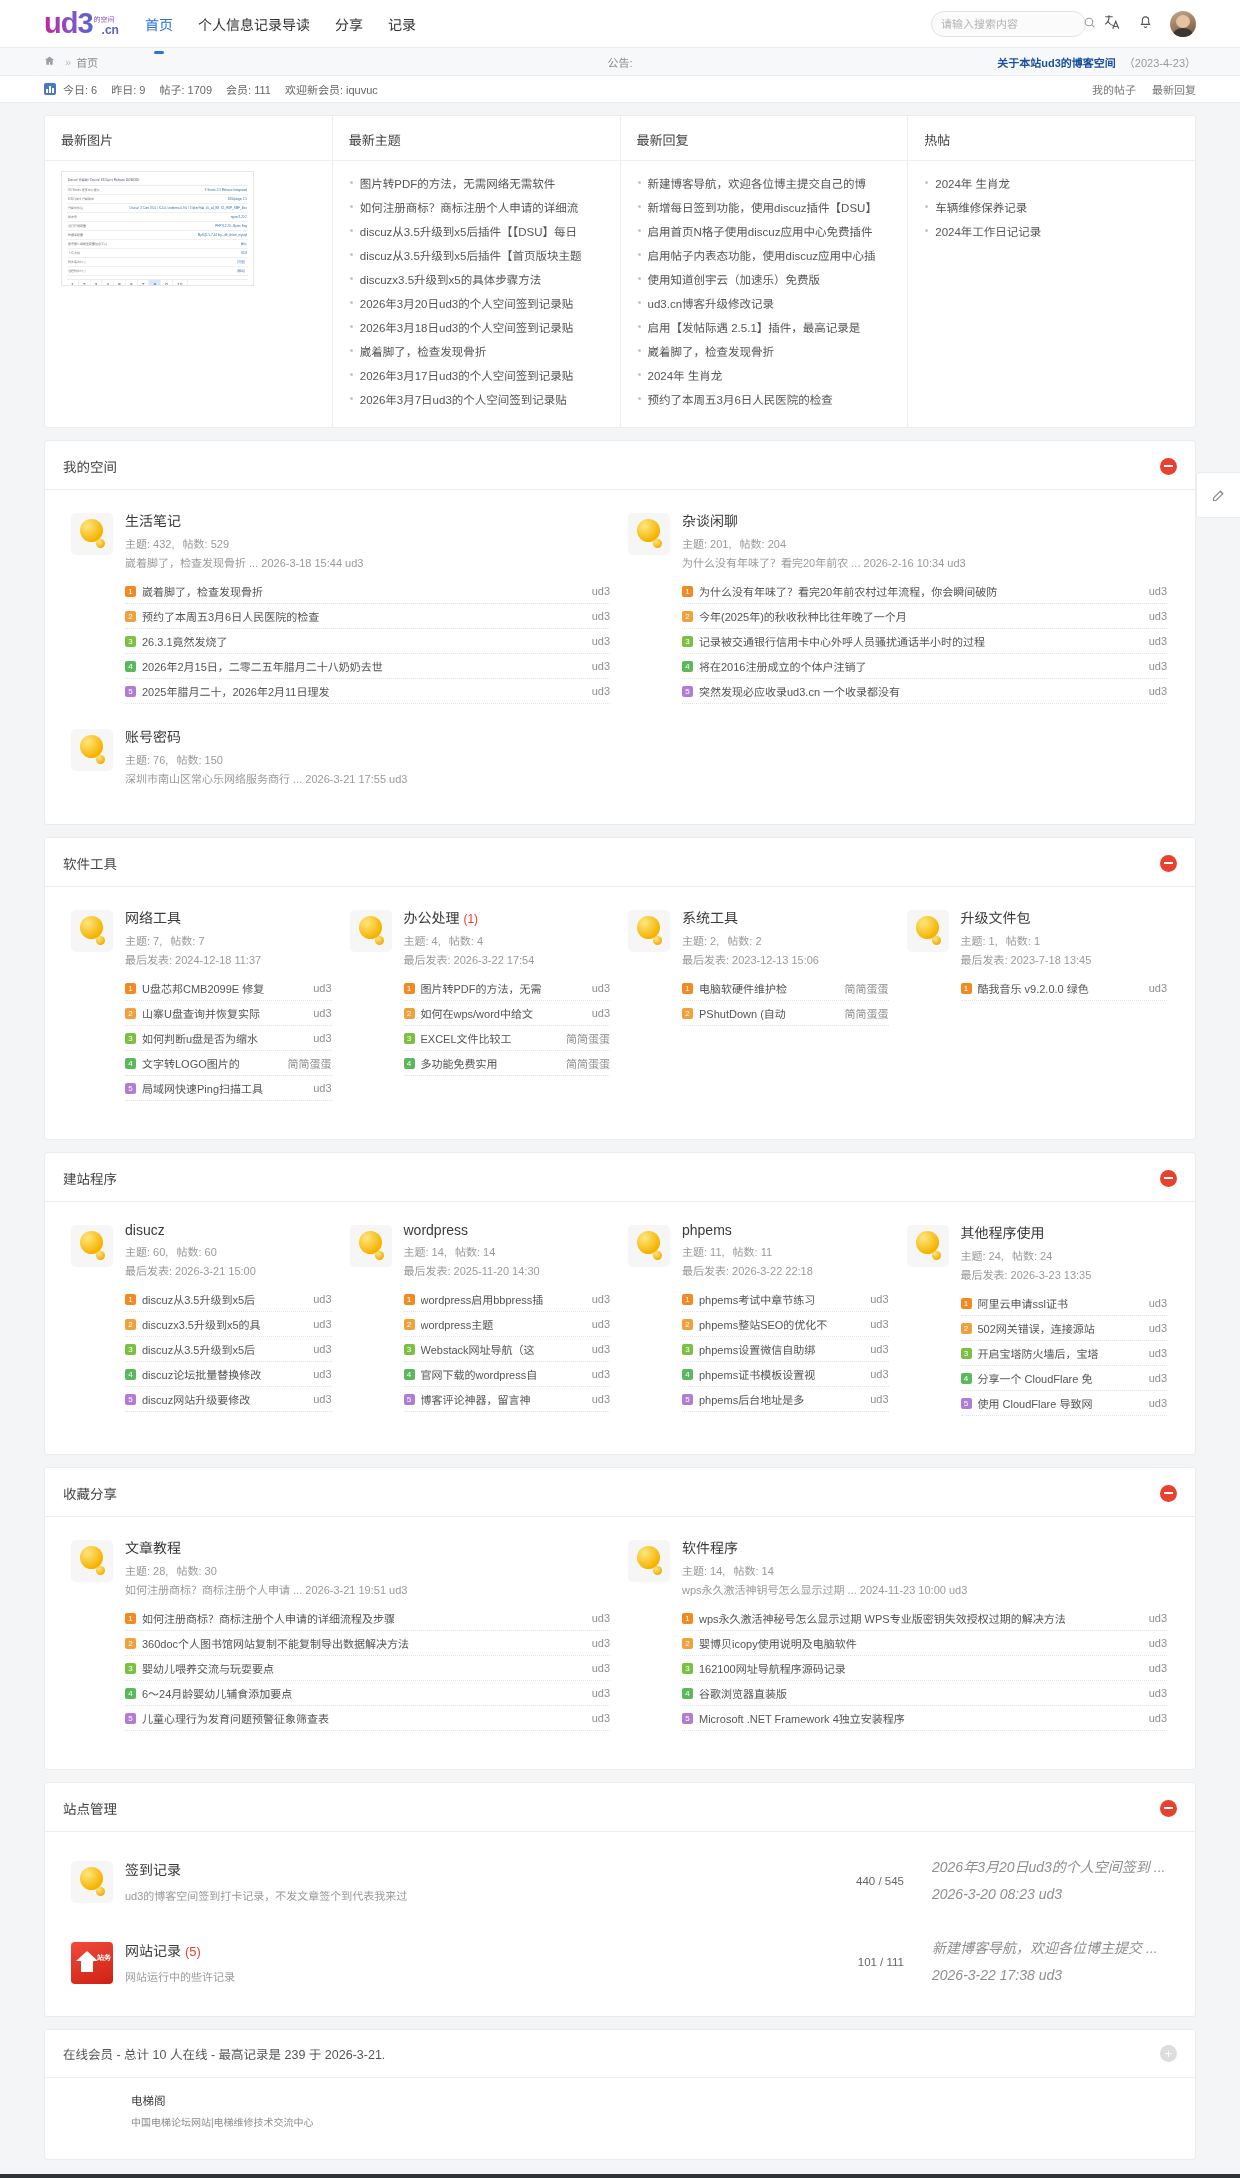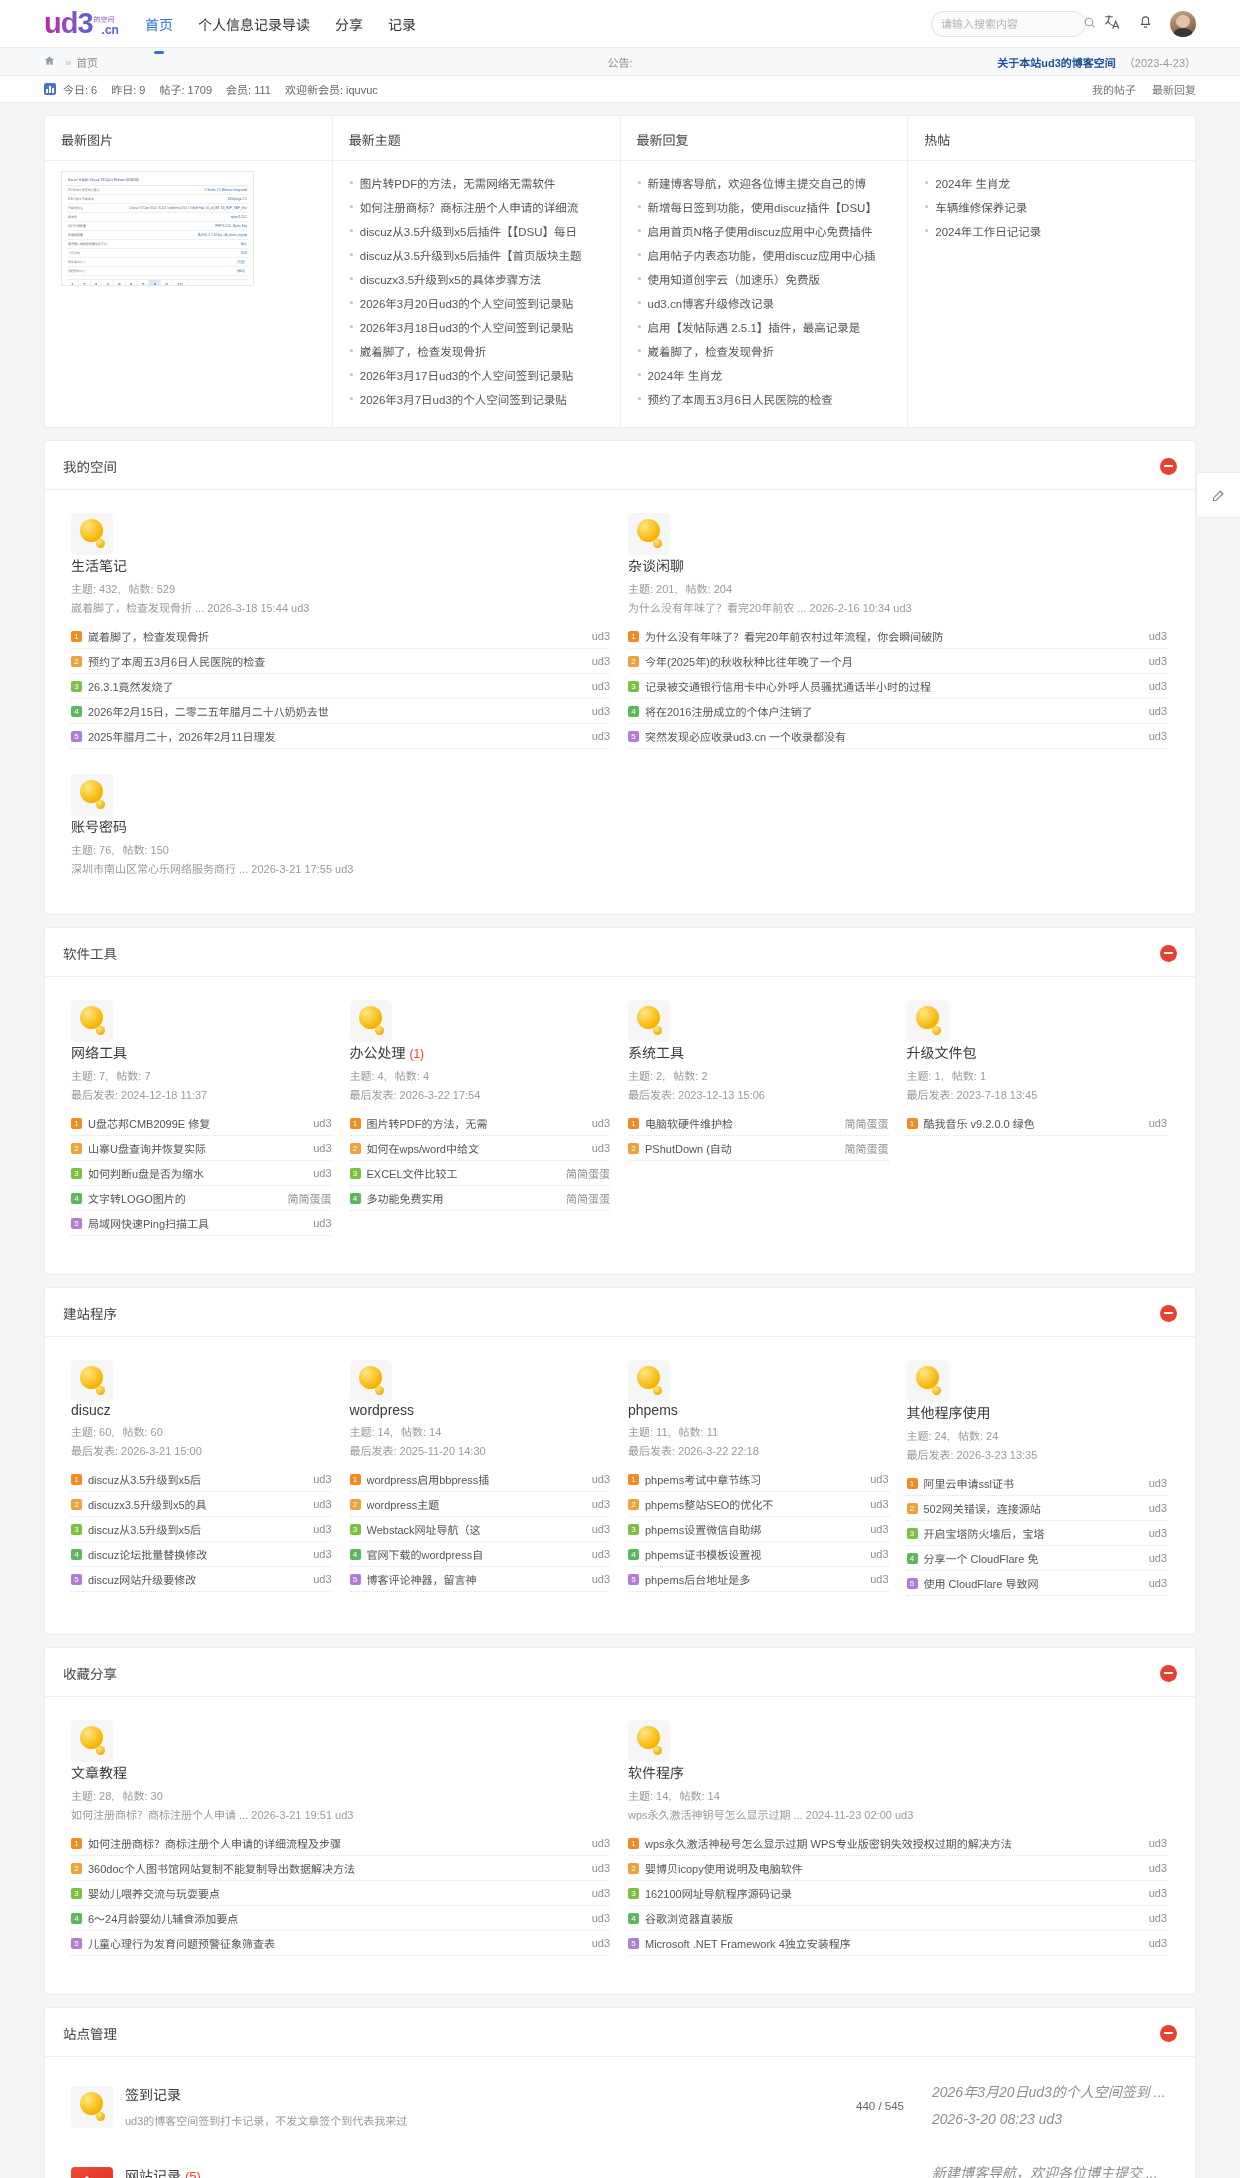--- a/index.html
+++ b/index.html
@@ -135,21 +135,21 @@
     background:#e8412f; display:flex;align-items:center;justify-content:center;cursor:pointer;
   }
   .collapse-btn i{ display:block;width:9px;height:2px;background:#fff; font-style:normal;}
   .sec-bd { padding:16px 18px 20px; }
 
   .grid2 { display:flex; flex-wrap:wrap; }
   .grid2 > .fblock { width:50%; }
   .grid4 { display:flex; flex-wrap:wrap; }
   .grid4 > .fblock { width:25%; }
 
-  .fblock { display:flex; padding:4px 10px 18px 8px; min-width:0;flex-direction:column; }
+  .fblock { display:flex; padding:4px 10px 18px 8px; min-width:0; }
   .fico {
     width:42px;height:42px;border-radius:5px;background:#f6f6f6;flex:0 0 42px;
     display:flex;align-items:center;justify-content:center;margin-right:12px;margin-top:3px;
   }
   .bulb {
     width:26px;height:30px;position:relative;
   }
   .bulb::before{
     content:"";position:absolute;left:1px;top:0;width:23px;height:23px;border-radius:50%;
     background:radial-gradient(circle at 33% 30%,#ffe680,#f5b300 70%);
@@ -865,21 +865,21 @@
             </div>
           </div>
 
           <div class="fblock">
             <div class="fico">
                 <div class="bulb"></div>
               </div>
             <div class="fmain">
               <div class="fname"><span>软件程序</span></div>
               <div class="fmeta"><span>主题: 14,</span><span class="gap"></span><span>帖数: 14</span></div>
-              <div class="flast">wps永久激活神钥号怎么显示过期 ... 2024-11-23 02:00 ud3</div>
+              <div class="flast">wps永久激活神钥号怎么显示过期 ... 2024-11-23 10:00 ud3</div>
               <ul class="tlist">
                 <li>
                     <span class="rank r1">1</span>
                     <span class="tname">wps永久激活神秘号怎么显示过期 WPS专业版密钥失效授权过期的解决方法</span>
                     <span class="tauthor">ud3</span>
                   </li>
                 <li>
                     <span class="rank r2">2</span>
                     <span class="tname">婴博贝icopy使用说明及电脑软件</span>
                     <span class="tauthor">ud3</span>

